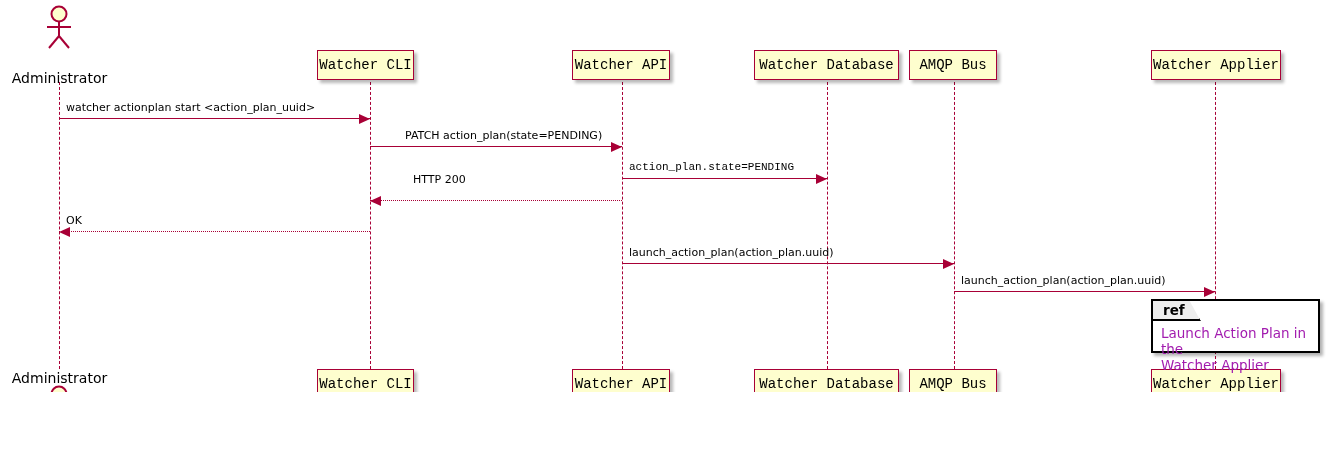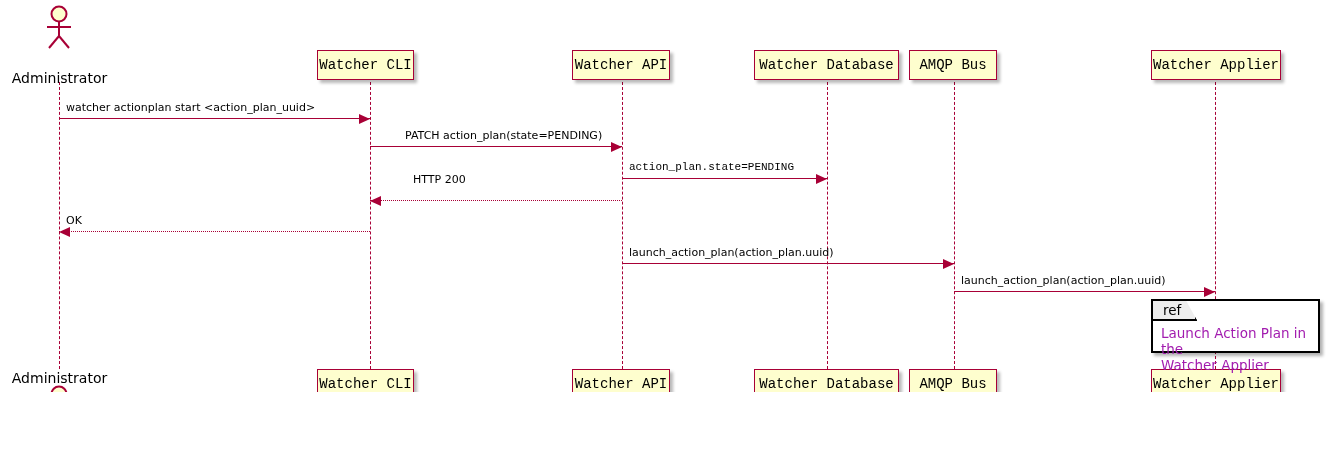--- a/index.html
+++ b/index.html
@@ -81,21 +81,21 @@
     border: 2px solid #000000;
     box-shadow: 3px 3px 3px rgba(0,0,0,0.30);
   }
   .ref-tag {
     position: absolute;
     left: 0; top: 0;
     box-sizing: border-box;
     background: #EEEEEE;
     border-right: 2px solid #000000;
     border-bottom: 2px solid #000000;
-    font-weight: normal;
+    font-weight: bold;
     font-size: 13.5px;
     color: #000000;
     padding: 1px 14px 1px 10px;
     clip-path: polygon(0 0, calc(100% - 11px) 0, 100% 100%, 0 100%);
   }
   .ref-body {
     position: absolute;
     left: 8px;
     top: 24px;
     font-size: 13.5px;

